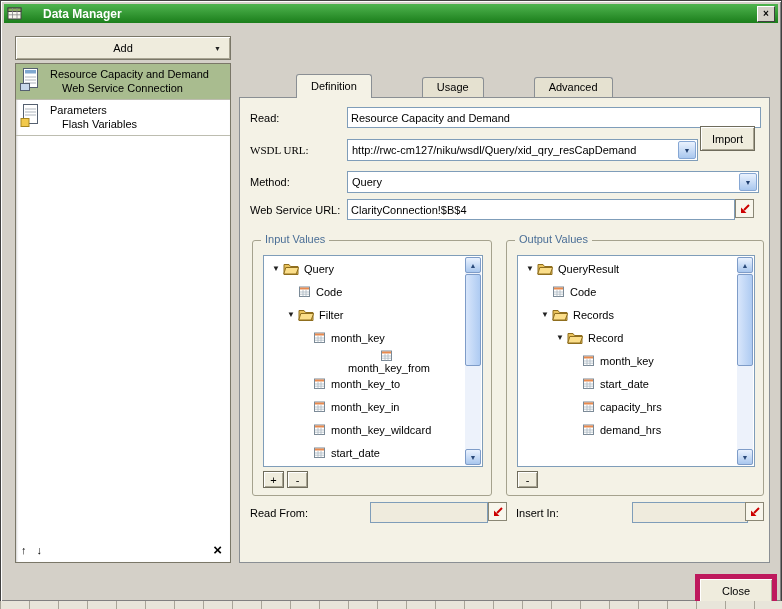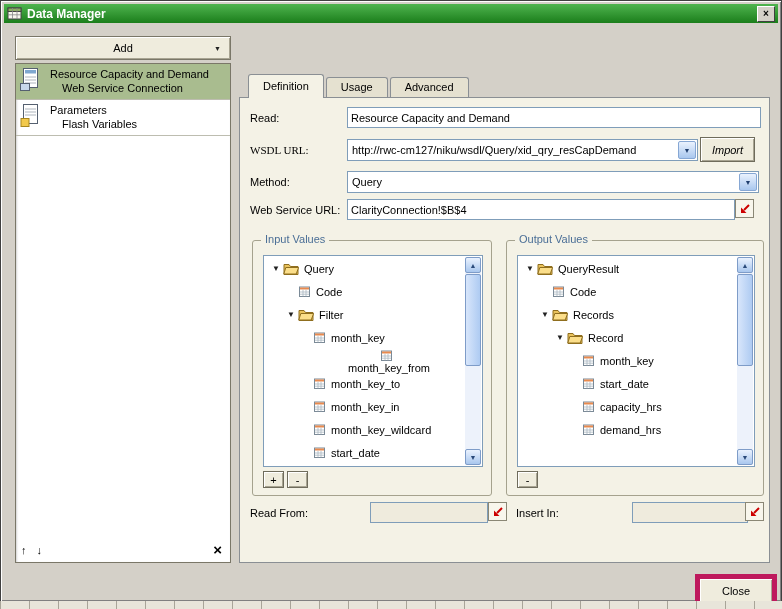--- a/index.html
+++ b/index.html
@@ -5,21 +5,21 @@
   html,body{margin:0;padding:0;}
   body{font-family:"Liberation Sans",sans-serif;font-size:11px;color:#000;}
   .screen{position:relative;width:782px;height:609px;background:#D4D0C8;overflow:hidden;}
 
   
   .dialog{position:absolute;left:0;top:0;width:780px;height:600px;background:#D4D0C8;
     border:1px solid #404040;
     box-shadow:inset 1px 1px 0 #FFFFFF, inset -1px -1px 0 #808080;}
   .titlebar{position:absolute;left:3px;top:3px;right:3px;height:19px;
     background:linear-gradient(to bottom,#4FB44F,#1B7E1B);
-    display:flex;align-items:center;gap:4px;padding:0 3px;color:#fff;font-weight:bold;font-size:12px;}
+    display:flex;align-items:center;gap:20px;padding:0 3px;color:#fff;font-weight:bold;font-size:12px;}
   .title-close{margin-left:auto;width:16px;height:14px;background:#D4D0C8;color:#000;
     border:1px solid;border-color:#FFFFFF #404040 #404040 #FFFFFF;
     display:flex;align-items:center;justify-content:center;font-size:10px;font-weight:bold;cursor:default;}
 
   
   .add-btn{position:absolute;left:14px;top:35px;width:214px;height:22px;background:#EFECDD;
     border:1px solid #7A7768;box-shadow:inset 1px 1px 0 #FFFFFF, inset -1px -1px 0 #A8A492;
     display:flex;align-items:center;justify-content:center;font-size:11px;}
   .add-btn .combo-glyph{position:absolute;right:9px;font-size:7px;color:#222;}
   .listbox{position:absolute;left:14px;top:62px;width:214px;height:498px;background:#FFFFFF;
@@ -28,21 +28,21 @@
   .list-item.selected{background:#A9BC8F;}
   .li-text{display:flex;flex-direction:column;line-height:14px;}
   .li-sub{padding-left:12px;}
   .list-footer{position:absolute;left:5px;right:8px;bottom:4px;display:flex;align-items:center;gap:10px;}
   .nav-arrow{font-size:11px;font-weight:bold;cursor:default;}
   .list-del{margin-left:auto;font-size:15px;font-weight:bold;cursor:default;}
 
   
   .tabs{position:absolute;left:247px;top:74px;height:23px;display:flex;align-items:flex-end;z-index:3;}
   .tab{height:19px;line-height:19px;padding:0 14px;background:#E5E1D0;border:1px solid #8A8F94;border-bottom:none;
-    border-radius:3px 3px 0 0;margin-right:2px;margin-bottom:1px;font-size:11px;}
+    border-radius:3px 3px 0 0;margin-right:2px;margin-bottom:1px;font-size:11px;margin-left:48px;}
   .tab.active{height:23px;line-height:22px;background:#F4F2E6;margin-bottom:0;}
   .tab-panel{position:absolute;left:238px;top:96px;width:529px;height:464px;background:#F4F2E6;border:1px solid #8A8F94;z-index:1;}
 
   .flabel{position:absolute;font-size:11px;}
   .tfield{position:absolute;height:19px;border:1px solid #7F9DB9;background:#fff;font-family:"Liberation Sans",sans-serif;
     font-size:11px;padding:0 3px;box-sizing:content-box;}
   .combo{position:absolute;height:20px;border:1px solid #7F9DB9;background:#fff;font-size:11px;
     display:flex;align-items:center;padding-left:4px;}
   .combo-btn{position:absolute;right:1px;top:1px;bottom:1px;width:16px;
     background:linear-gradient(to bottom,#EAF2FE,#A9C7EE);border:1px solid #86A7D4;border-radius:2px;
@@ -150,21 +150,21 @@
     <div class="tab-panel">
 
       <span class="flabel" style="left:10px;top:14px;">Read:</span>
       <input class="tfield" style="left: 107px; top: 9px; width: 406px;" value="Resource Capacity and Demand">
 
       <span class="flabel" style="left:10px;top:46px;font-family:Liberation Serif, serif;">WSDL URL:</span>
       <div class="combo" style="left:107px;top:41px;width:345px;">
         <span>http://rwc-cm127/niku/wsdl/Query/xid_qry_resCapDemand</span>
         <span class="combo-btn">▼</span>
       </div>
-      <div class="push-btn" style="left:460px;top:39px;width:53px;height:23px;font-style:italic;">
+      <div class="push-btn" style="left:460px;top:28px;width:53px;height:23px;">
         <span>Import</span>
       </div>
 
       <span class="flabel" style="left:10px;top:78px;">Method:</span>
       <div class="combo" style="left:107px;top:73px;width:406px;">
         <span>Query</span>
         <span class="combo-btn">▼</span>
       </div>
 
       <span class="flabel" style="left:10px;top:106px;">Web Service URL:</span>

